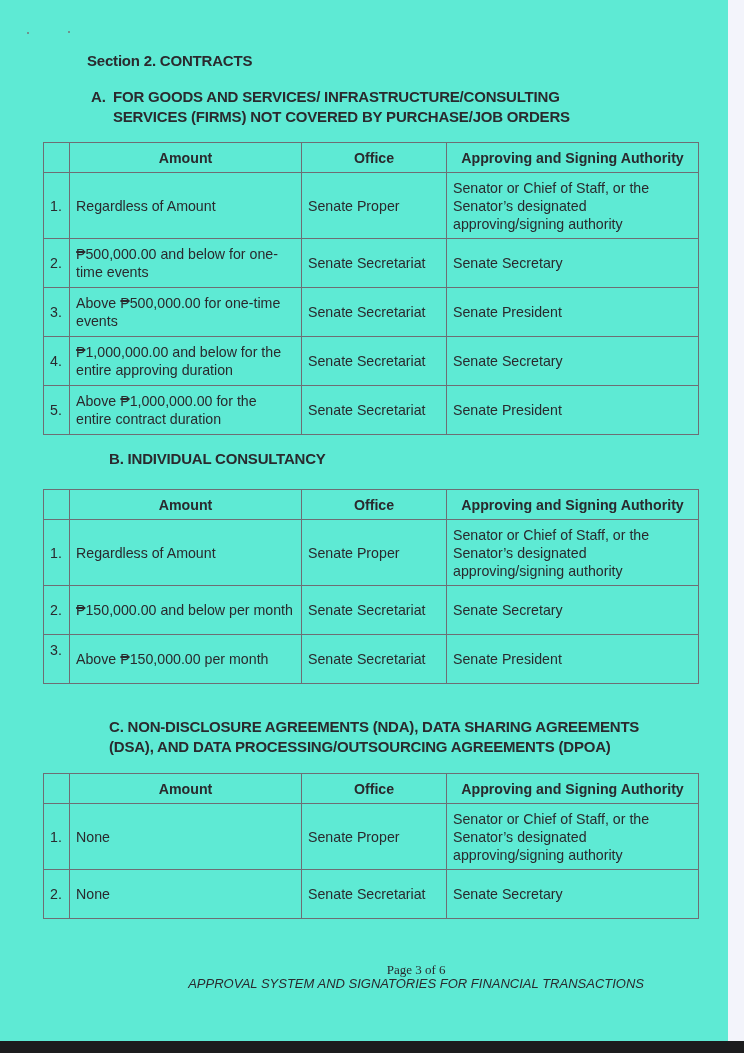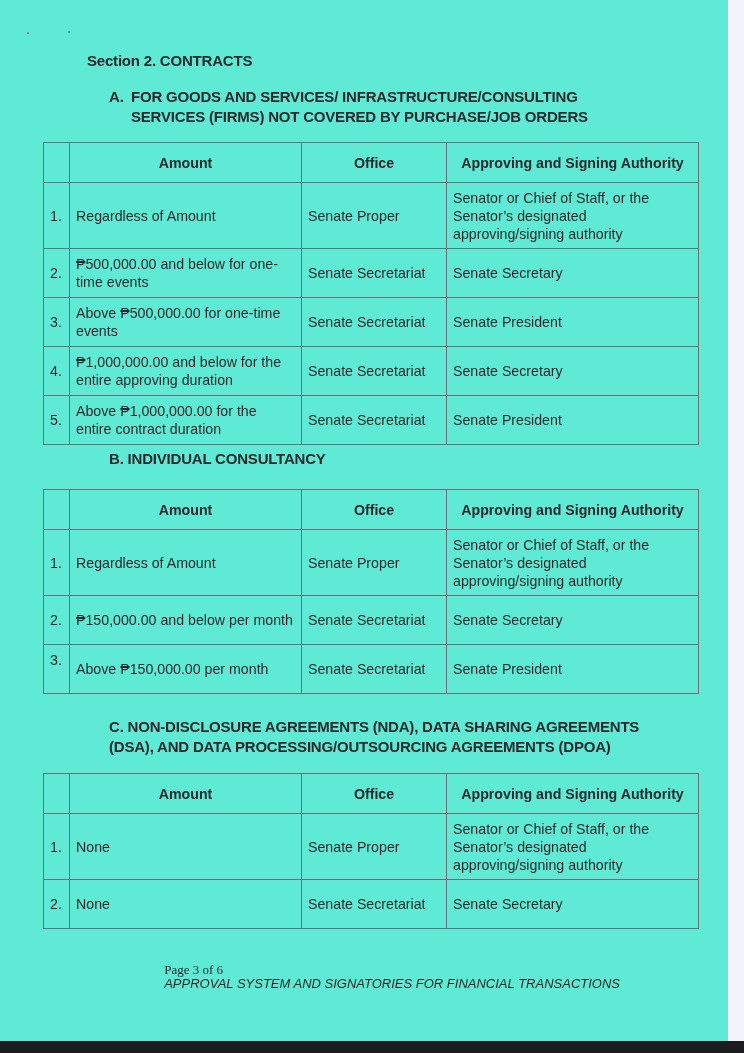--- a/index.html
+++ b/index.html
@@ -17,41 +17,41 @@
     .sub-title .letter { display: inline-block; width: 22px; }
     .sub-title .cont { display: block; padding-left: 22px; }
     table.grid {
       position: absolute; left: 43px; width: 655px;
       border-collapse: collapse; font-size: 14.2px; table-layout: fixed;
     }
     table.grid td, table.grid th {
       border: 1px solid #6e6e74; padding: 4px 6px; vertical-align: middle;
       line-height: 18px;
     }
-    table.grid th { font-weight: bold; text-align: center; height: 27px; padding: 6px 4px; }
+    table.grid th { font-weight: bold; text-align: center; height: 27px; padding: 1px 4px; }
     table.grid col.c0 { width: 26px; }
     table.grid col.c1 { width: 232px; }
     table.grid col.c2 { width: 145px; }
     table.grid col.c3 { width: 252px; }
     td.num { text-align: left; padding-left: 5px; }
     td.num.top { vertical-align: top; padding-top: 6px; }
-    .footer { position: absolute; right: 108px; top: 962px; text-align: left; }
+    .footer { position: absolute; right: 84px; top: 962px; text-align: center; }
     .footer .page-no { font-family: "Liberation Serif", serif; font-size: 13px; line-height: 15px; }
     .footer .doc-title { font-size: 13px; font-style: italic; line-height: 14px; }
   </style>
 </head>
 <body>
 
 <div class="page">
   <span class="speck" style="left:27px; top:32px;"></span>
   <span class="speck" style="left:68px; top:31px;"></span>
 
   <div class="section-title">Section 2. CONTRACTS</div>
 
-  <div class="sub-title" style="left:109px; top:87px;">
+  <div class="sub-title" style="left:91px; top:87px;">
     <span class="letter">A.</span><span>FOR GOODS AND SERVICES/ INFRASTRUCTURE/CONSULTING</span>
     <span class="cont">SERVICES (FIRMS) NOT COVERED BY PURCHASE/JOB ORDERS</span>
   </div>
 
   <table class="grid" style="top:142px;">
     <colgroup>
         <col class="c0">
         <col class="c1">
         <col class="c2">
         <col class="c3">

